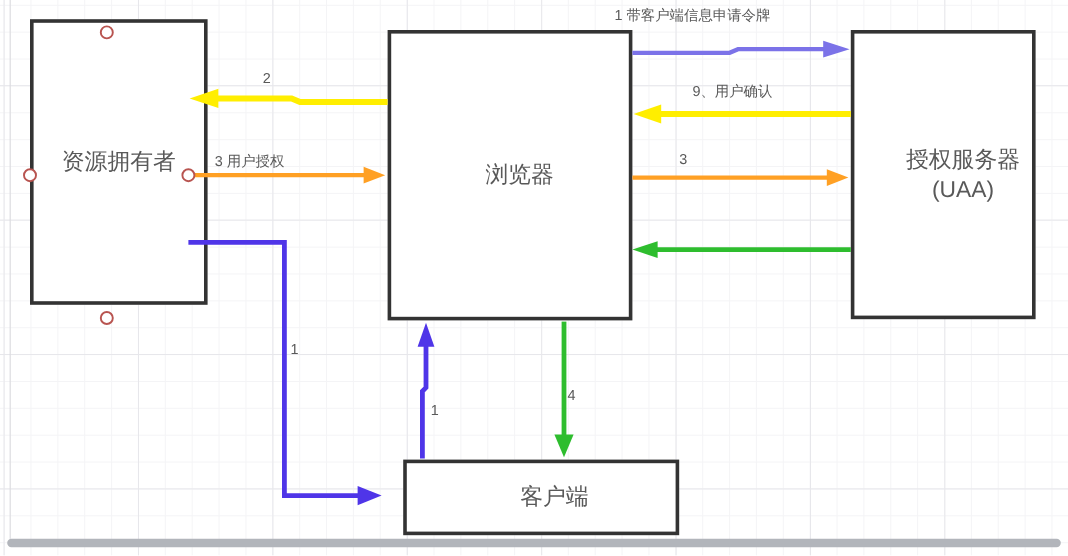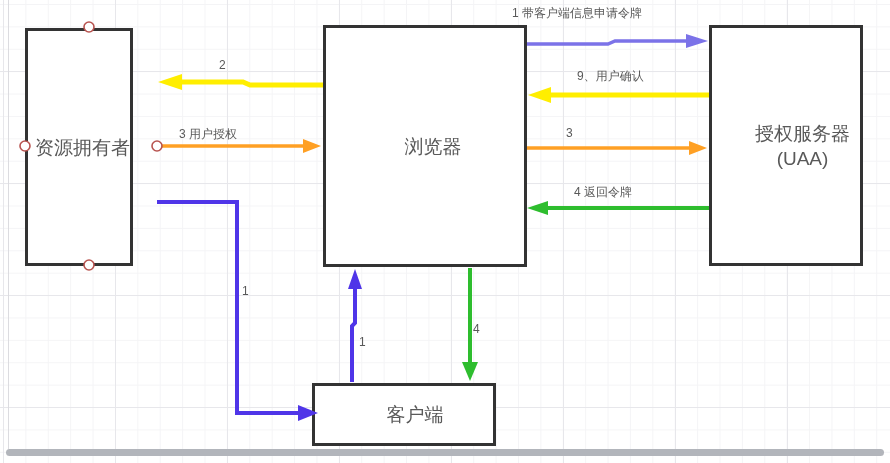--- a/index.html
+++ b/index.html
@@ -14,24 +14,24 @@
       linear-gradient(90deg, #f4f4f6 1px, transparent 1px);
     background-size:112px 112px,112px 112px,22.4px 22.4px,22.4px 22.4px;
     background-position:0 71px,3px 0,0 4px,3px 0;
   }
   .page-line{position:absolute;left:8px;top:0;width:1px;height:449px;background:#dcdce0;}
   .node{
     position:absolute;box-sizing:border-box;border:3px solid #333;background:#fff;
     display:flex;align-items:center;justify-content:center;text-align:center;
     color:#595959;font-size:19px;line-height:25px;z-index:1;
   }
-  .node-resource-owner{left:25px;top:28px;width:108px;height:238px;justify-content:flex-end;}
+  .node-resource-owner{left:25px;top:16px;width:148px;height:238px;}
   .node-browser{left:323px;top:25px;width:204px;height:242px;padding-left:16px;}
   .node-auth-server{left:709px;top:25px;width:154px;height:241px;padding-left:33px;}
-  .node-client{left:312px;top:383px;width:184px;height:63px;padding-left:22px;}
+  .node-client{left:336px;top:383px;width:230px;height:63px;padding-left:22px;}
   svg.edges{position:absolute;left:0;top:0;z-index:2;pointer-events:none;}
   .edge-label{
     position:absolute;color:#595959;font-size:12px;white-space:nowrap;z-index:3;
   }
   .lbl-step1-top{left:512px;top:5px;}
   .lbl-step2-right{left:577px;top:68px;}
   .lbl-step3-right{left:566px;top:126px;}
   .lbl-step4-right{left:574px;top:184px;}
   .lbl-step2-left{left:219px;top:58px;}
   .lbl-step3-left{left:179px;top:126px;}
@@ -117,21 +117,20 @@
       <circle cx="89" cy="27" r="5" stroke-width="1.6" fill="#ffffff" stroke="#b85450"></circle>
       <circle cx="25" cy="146" r="5" stroke-width="1.6" fill="#ffffff" stroke="#b85450"></circle>
       <circle cx="157" cy="146" r="5" stroke-width="1.6" fill="#ffffff" stroke="#b85450"></circle>
       <circle cx="89" cy="265" r="5" stroke-width="1.6" fill="#ffffff" stroke="#b85450"></circle>
     </g>
   </svg>
 
   <div class="edge-label lbl-step1-top">1 带客户端信息申请令牌</div>
   <div class="edge-label lbl-step2-right">9、用户确认</div>
   <div class="edge-label lbl-step3-right">3</div>
-  <div class="edge-label lbl-step4-right">4 返回令牌</div>
   <div class="edge-label lbl-step2-left">2</div>
   <div class="edge-label lbl-step3-left">3 用户授权</div>
   <div class="edge-label lbl-step1-l">1</div>
   <div class="edge-label lbl-step1-up">1</div>
   <div class="edge-label lbl-step4-down">4</div>
 
   <div class="scrollbar"></div>
 </div>
 
 </body></html>

